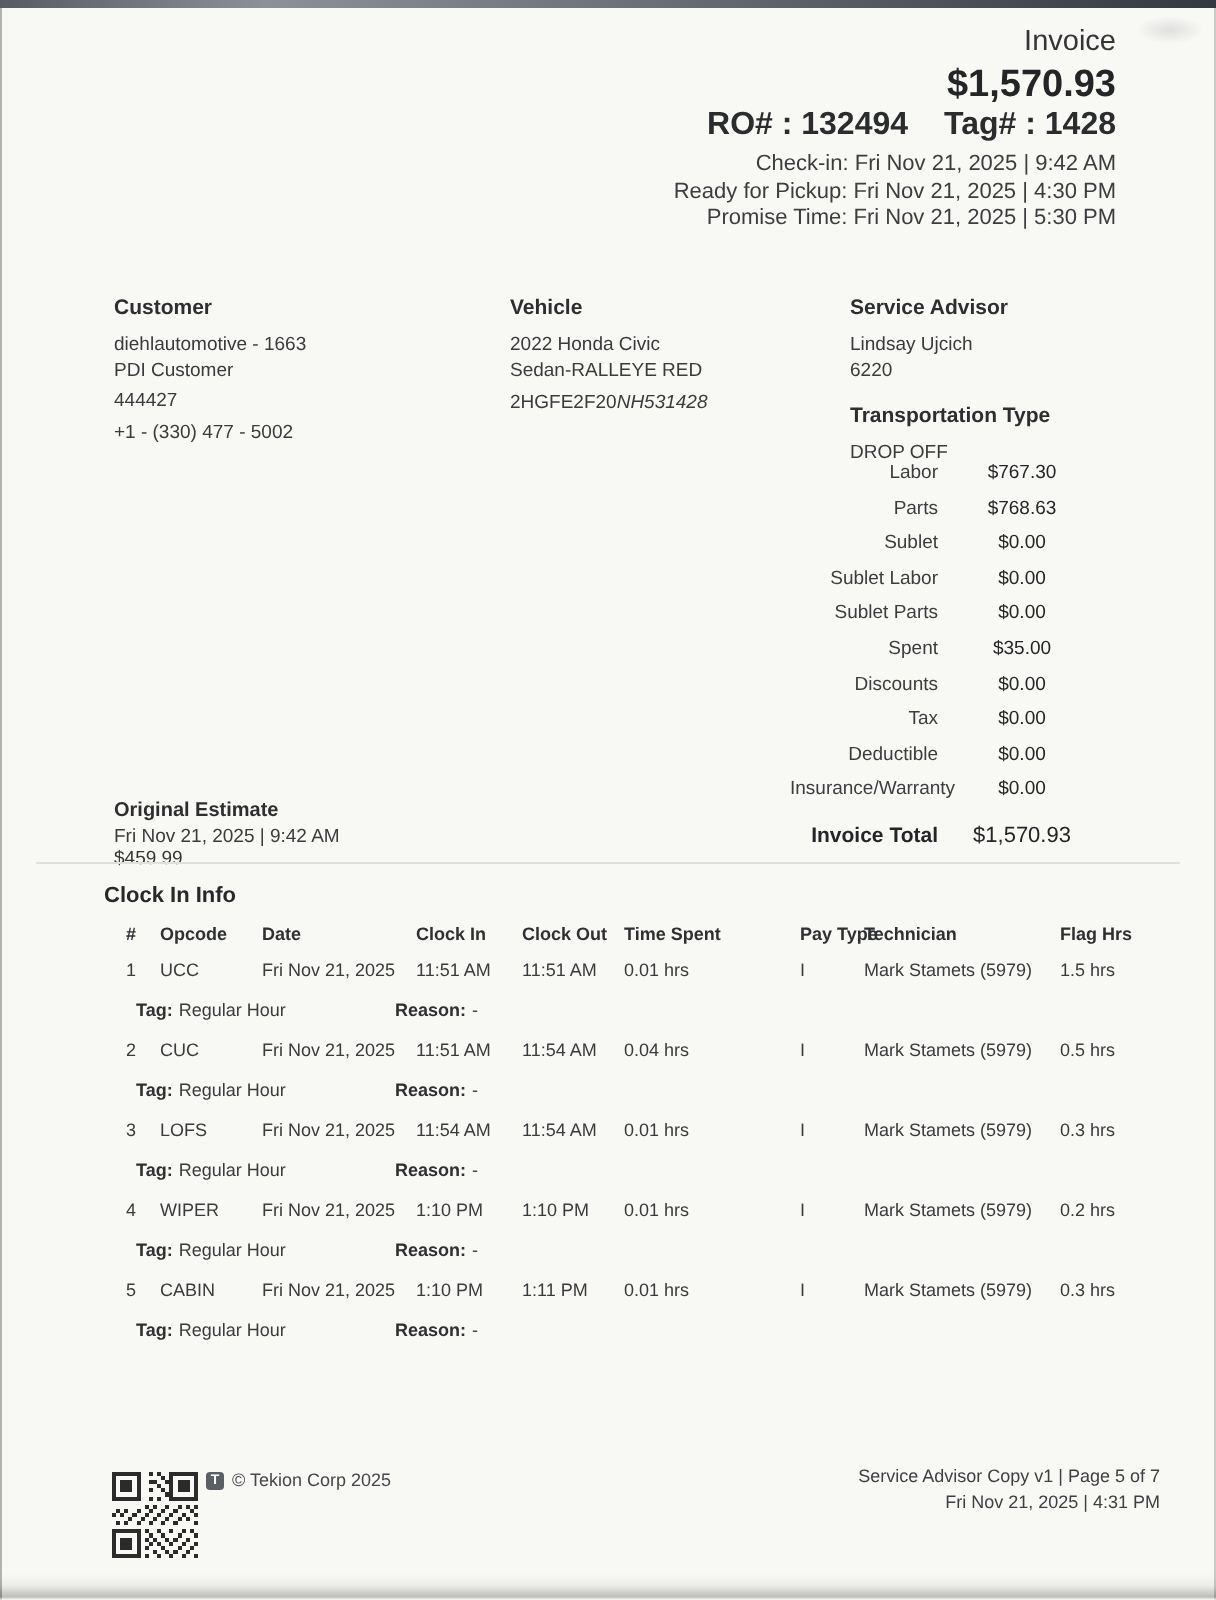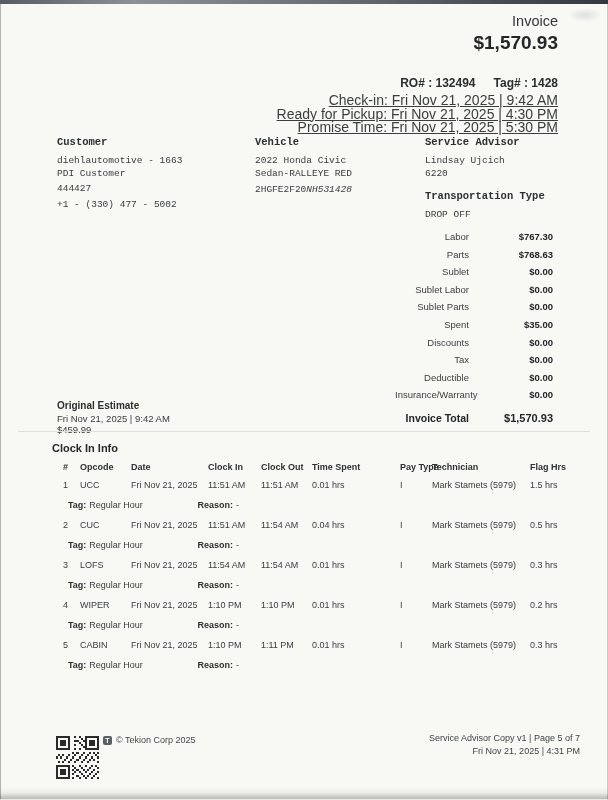--- a/index.html
+++ b/index.html
@@ -13,41 +13,41 @@
     background:linear-gradient(90deg,#565c62,#8b9197 22%,#6b7177 52%,#474d53 82%,#33393f);}
   .edge-bottom{position:absolute;bottom:0;left:0;right:0;height:13px;
     background:linear-gradient(rgba(0,0,0,0) 0%,rgba(0,0,0,.05) 45%,rgba(0,0,0,.24) 88%,rgba(255,255,255,.75) 100%);}
   .smudge{position:absolute;top:8px;right:6px;width:34px;height:14px;
     background:radial-gradient(ellipse at center,rgba(120,126,132,.2),transparent 70%);}
 
   
   .hdr{position:absolute;top:13px;right:50px;text-align:right;}
   .hdr-title{font-size:14.5px;color:#333537;}
   .hdr-amount{font-size:19px;font-weight:700;color:#232527;margin-top:3px;}
-  .hdr-rotag{margin-top:22px;font-size:12px;font-weight:700;color:#2a2c2e;}
+  .hdr-rotag{margin-top:0;font-size:16px;font-weight:700;color:#2a2c2e;}
   .hdr-rotag .tagnum{margin-left:18px;}
-  .hdr-meta{margin-top:4px;font-size:14px;line-height:13.5px;color:#3b3d3f;text-decoration:underline;}
-
-  
-  .col{position:absolute;top:136px;font-family:Liberation Mono, monospace;}
+  .hdr-meta{margin-top:4px;font-size:11px;line-height:13.5px;color:#3b3d3f;}
+
+  
+  .col{position:absolute;top:148px;}
   .col-customer{left:57px;}
   .col-vehicle{left:255px;}
   .col-advisor{left:425px;}
   .sec-h{font-size:10.5px;font-weight:700;color:#2c2e30;margin-bottom:6px;}
   .sec-line{font-size:9.5px;line-height:13px;color:#393b3d;}
   .gap2{margin-top:2px;}
   .gap3{margin-top:3px;}
   .vin i{font-style:italic;}
   .transport{margin-top:10px;}
 
   
   .totals{position:absolute;top:231px;right:55px;width:158px;}
   .trow{display:flex;height:17.6px;font-size:9.5px;}
   .tlabel{width:74px;text-align:right;color:#3b3d3f;}
-  .tvalue{flex:1;text-align:right;font-weight:700;color:#232527;}
+  .tvalue{flex:1;text-align:center;font-weight:400;color:#232527;}
   .trow.total{margin-top:5px;height:auto;}
   .trow.total .tlabel{font-size:10.5px;font-weight:700;color:#232527;}
   .trow.total .tvalue{font-size:11px;}
 
   
   .orig{position:absolute;left:57px;top:400px;font-size:9.5px;}
   .orig-h{font-size:10px;font-weight:700;color:#2c2e30;}
   .orig-line{display:flex;margin-top:2px;color:#393b3d;flex-direction:column;}
   .orig-date{width:128px;}
   .orig-amt{color:#333537;}

